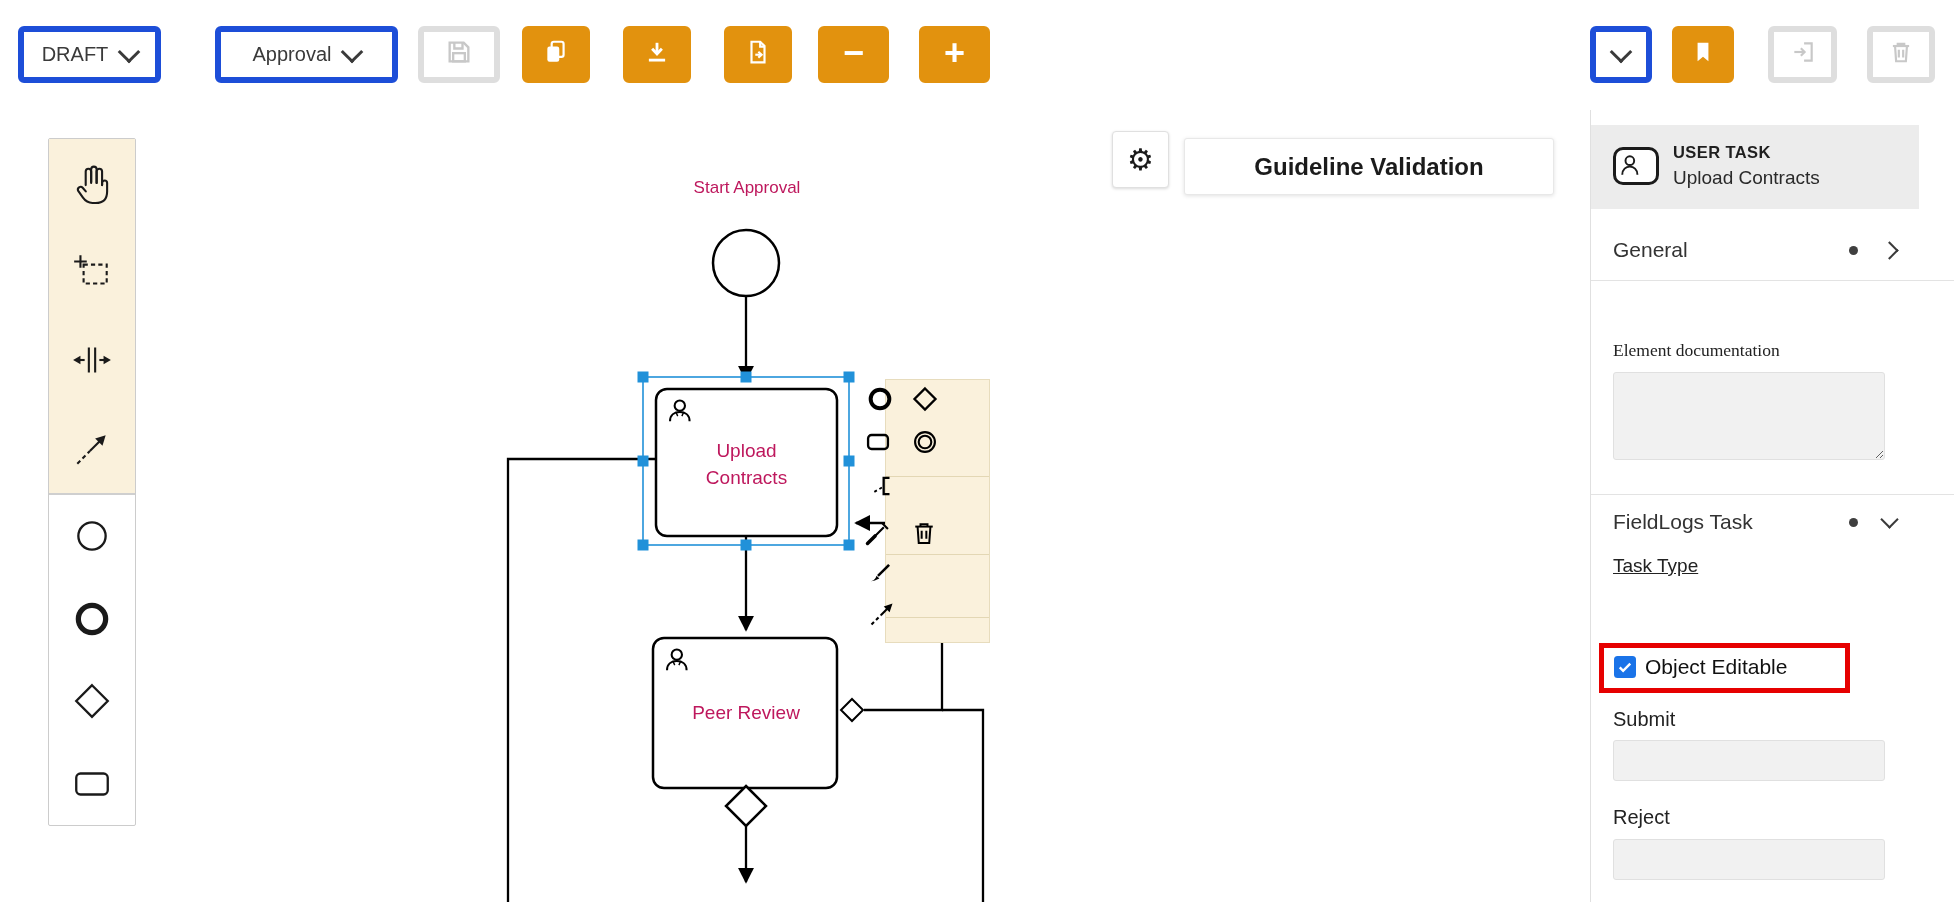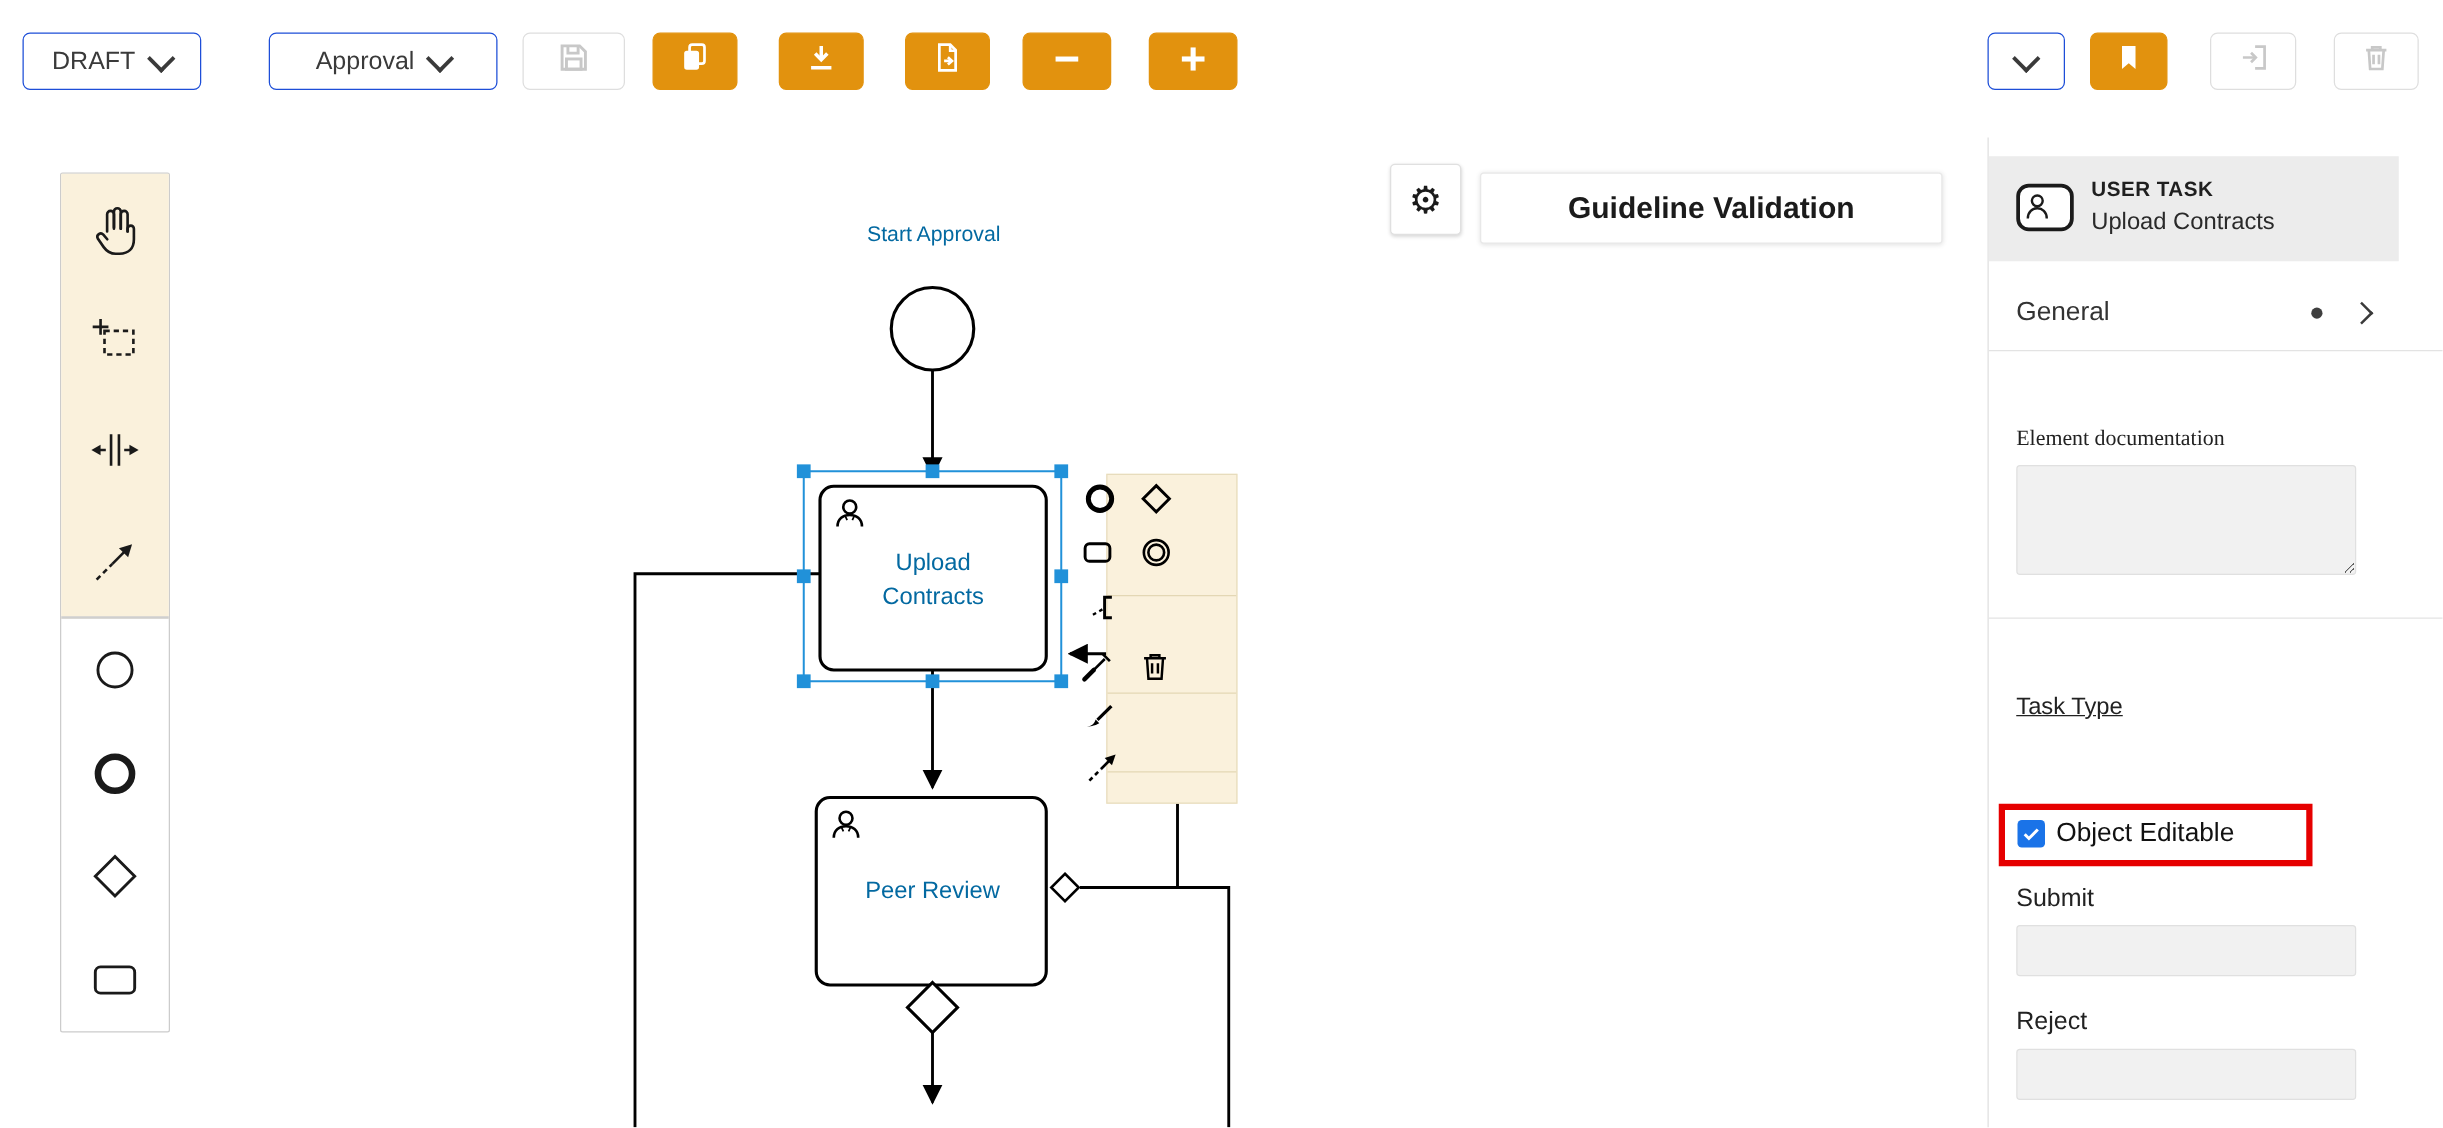--- a/index.html
+++ b/index.html
@@ -2,23 +2,23 @@
 <html><head>
 <meta charset="utf-8">
 <style>
   html,body{margin:0;padding:0;}
   body{
     width:1954px;height:902px;position:relative;background:#ffffff;
     font-family:"Liberation Sans",sans-serif;overflow:hidden;color:#2f2f2f;
   }
   
   .btn{
-    position:absolute;top:26px;height:46px;box-sizing:border-box;
+    position:absolute;top:26px;height:57px;box-sizing:border-box;
     display:flex;align-items:center;justify-content:center;gap:13px;
-    background:#fff;border:1px solid #1d4ed8;border-radius:6px;
+    background:#fff;border:6px solid #1d4ed8;border-radius:6px;
     font-size:20px;color:#3a3a3a;cursor:pointer;
   }
   .btn.orange{background:#E2920E;border-color:#E2920E;color:#fff;}
   .btn.flat{border-color:#dedede;}
   .glyph{font-size:36px;font-weight:bold;line-height:1;margin-top:-4px;}
   .chev{display:inline-block;width:11px;height:11px;border-right:2.4px solid #3a3a3a;border-bottom:2.4px solid #3a3a3a;}
   .chev.down{transform:rotate(45deg);margin-top:-5px;}
   .chev.right{transform:rotate(-45deg);}
   .chev.big{width:13px;height:13px;border-width:3px;}
   .chev.small{width:9px;height:9px;border-width:2.2px;}
@@ -27,21 +27,21 @@
     position:absolute;left:48px;top:138px;width:88px;height:688px;
     box-sizing:border-box;border:1px solid #cccccc;border-radius:2px;background:#fff;z-index:3;
   }
   .pal-tools{background:#FAF1DC;height:354px;border-bottom:2px solid #cfcfcf;
     display:flex;flex-direction:column;}
   .pal-shapes{display:flex;flex-direction:column;height:330px;}
   .pal-cell{flex:1;display:flex;align-items:center;justify-content:center;cursor:pointer;}
   .pal-cell svg{display:block;}
   
   .diagram-svg{position:absolute;left:0;top:0;z-index:1;}
-  .node-label{position:absolute;z-index:2;text-align:center;color:#0369a1;}
+  .node-label{position:absolute;z-index:2;text-align:center;color:#be185d;}
   .ctx-bg{
     position:absolute;left:885px;top:379px;width:105px;height:264px;
     background:#FAF1DC;border:1px solid #e7dcbd;box-sizing:border-box;z-index:2;
   }
   .ctx-div{position:absolute;left:0;width:100%;height:1px;background:#e3d7b4;}
   .ctx-icon{position:absolute;width:36px;height:36px;z-index:3;display:flex;align-items:center;justify-content:center;cursor:pointer;}
   
   .gear-btn{
     position:absolute;left:1112px;top:131px;width:57px;height:57px;z-index:3;
     background:#fff;border:1px solid #e0e0e0;border-radius:4px;
@@ -380,20 +380,25 @@
   </div>
 
   <div class="abs divider" style="top:170px;"></div>
 
 
   <div class="field-label" style="top:230px;font-size:17.5px;font-family:Liberation Serif, serif;">Element documentation</div>
   <textarea class="gray-input" style="top: 262px; height: 88px; resize: both;"></textarea>
 
   <div class="abs divider" style="top:384px;"></div>
 
+  <div class="abs sec-row" style="top:390px;">
+    <span class="sec-label">FieldLogs Task</span>
+    <span class="dot" style="position:absolute;left:258px;"></span>
+    <span class="chev down" style="position:absolute;left:292px;"></span>
+  </div>
 
   <div class="field-label" style="top:445px;text-decoration:underline;">Task Type</div>
 
   <div class="red-box" style="top:533px;"></div>
   <div class="checkbox" style="top:546px;">
     <svg width="18" height="18" viewBox="0 0 24 24">
       <path d="M5 12.5 l4.5 4.5 L19 7.5" stroke="#fff" stroke-width="3.2" fill="none"></path>
     </svg>
   </div>
   <div class="cb-label" style="top:545px;">Object Editable</div>

